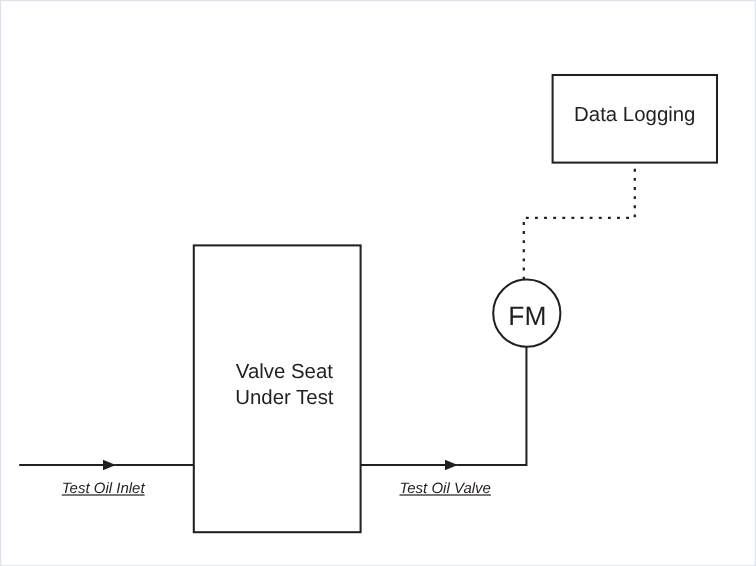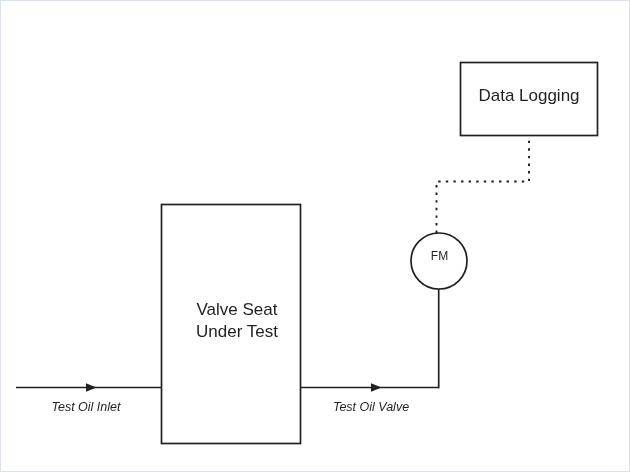--- a/index.html
+++ b/index.html
@@ -46,31 +46,32 @@
   #valve-seat-label {
     left: 160px;
     top: 298px;
     width: 152px;
     font-size: 17px;
   }
   #fm-label {
     left: 410px;
     top: 248px;
     width: 57px;
-    font-size: 12px;
+    font-size: 22px;
     text-align: center;
   }
   .stream-label {
     position: absolute;
     color: #231f20;
     font-size: 12.5px;
     font-style: italic;
     text-align: center;
     white-space: pre;
     pointer-events: none;
+    text-decoration: underline;
   }
   #inlet-label {
     left: 10px;
     top: 399px;
     width: 150px;
   }
   #outlet-label {
     left: 295px;
     top: 399px;
     width: 150px;

